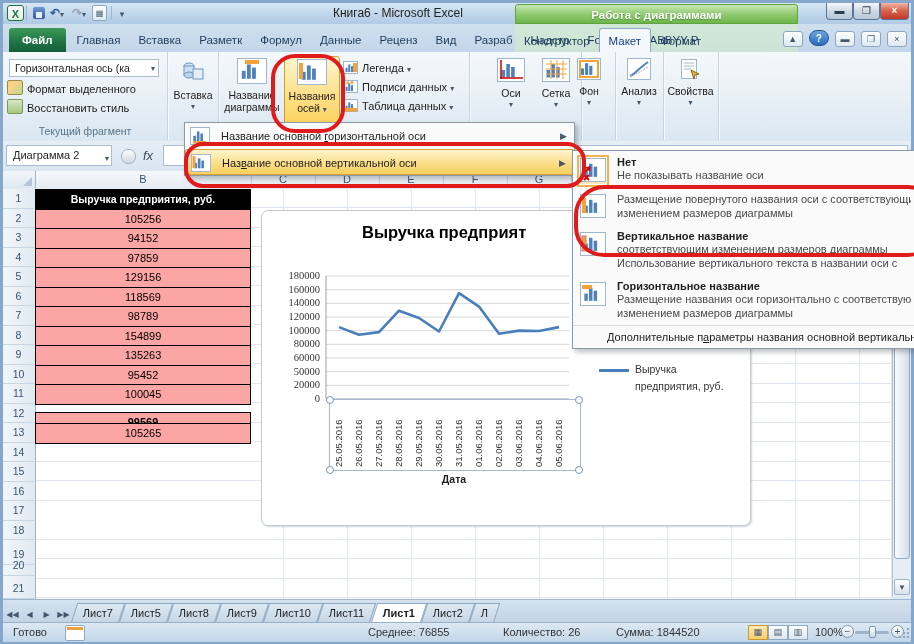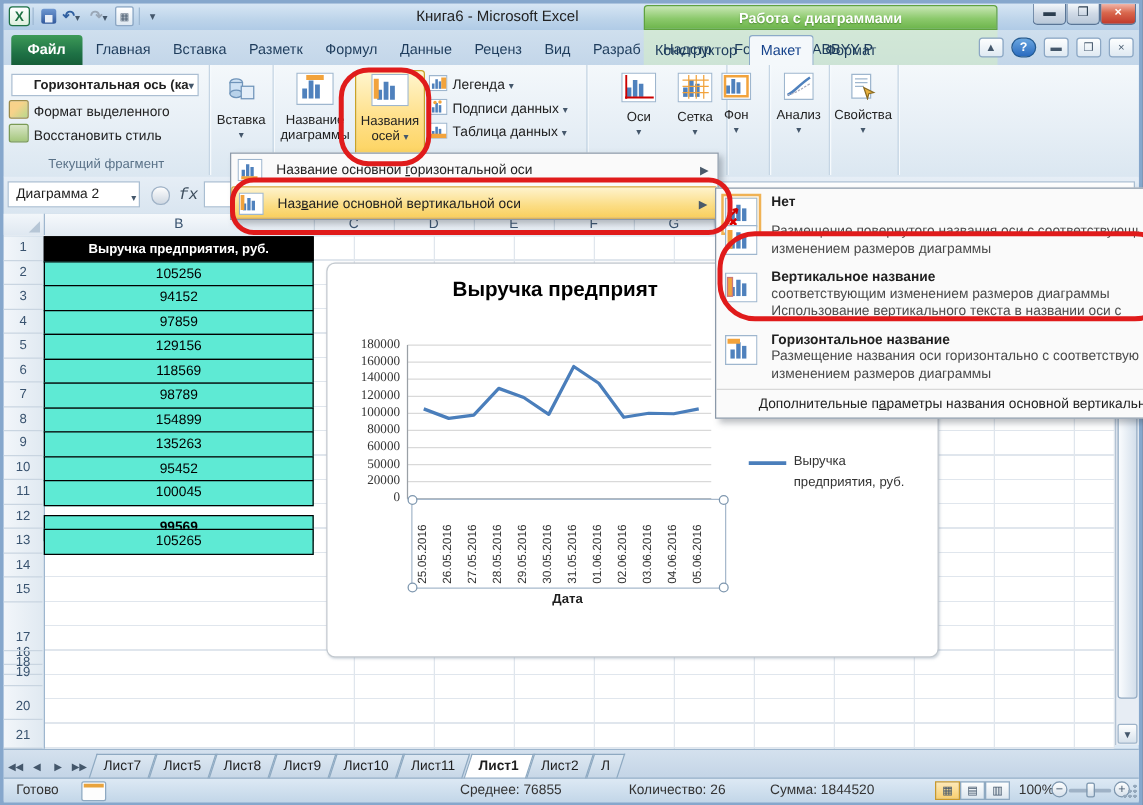--- a/index.html
+++ b/index.html
@@ -39,52 +39,52 @@
   #tabrow-right{position:absolute;right:4px;top:6px;height:18px;}
   .mini-ctl{display:inline-block;width:20px;height:16px;margin-left:3px;text-align:center;line-height:15px;
     border:1px solid #8ca7c4;border-radius:3px;background:linear-gradient(#fdfefe,#dfe9f2);color:#44576b;font-size:9px;box-sizing:border-box;}
   #help-ic{background:linear-gradient(#6aa6e0,#2a6bbf);color:#fff;border-color:#23598f;border-radius:8px;font-weight:bold;font-size:10px;}
   
   #ribbon{position:absolute;left:0;top:49px;width:908px;height:89px;
     background:linear-gradient(#f4f8fb,#e7eff6 55%,#dbe7f1);border-bottom:1px solid #b9cfe2;}
   .rgroup{position:absolute;top:0;height:88px;border-right:1px solid #c5d5e4;box-shadow:1px 0 0 #f6fafd;}
   .grouplabel{position:absolute;left:0;right:0;bottom:3px;text-align:center;color:#5a7288;font-size:10.5px;}
   #sel-box{position:absolute;left:6px;top:7px;width:150px;height:18px;background:#fff;border:1px solid #abbed2;
-    box-sizing:border-box;line-height:16px;padding-left:17px;font-size:10.5px;color:#222;white-space:nowrap;overflow:hidden;font-weight:bold;}
+    box-sizing:border-box;line-height:16px;padding-left:5px;font-size:10.5px;color:#222;white-space:nowrap;overflow:hidden;}
   #sel-box .dd{position:absolute;right:3px;top:1px;}
   .small-btn{position:absolute;left:4px;height:18px;line-height:18px;white-space:nowrap;font-size:11px;color:#222;}
   .small-ic{display:inline-block;width:14px;height:13px;vertical-align:-2px;margin-right:4px;border-radius:2px;}
   .ic-format{background:linear-gradient(135deg,#f7d28a 40%,#b8d98c);border:1px solid #9a8a4a;}
   .ic-reset{background:linear-gradient(#d9e6c8,#a5c77d);border:1px solid #7a9a55;}
   .bigbtn{position:absolute;top:4px;text-align:center;font-size:10.5px;color:#222;line-height:12px;}
   .bigbtn .icwrap{margin:2px auto 3px auto;}
   .hl-btn{background:linear-gradient(#fff6cf,#ffe18e 45%,#fccf50);border:1px solid #c9a227;border-radius:3px;}
   .stack-btn{position:absolute;left:0;height:19px;line-height:19px;white-space:nowrap;font-size:11px;color:#222;}
   .stack-ic{display:inline-block;width:15px;height:13px;vertical-align:-2px;margin-right:4px;}
   
   #fbar{position:absolute;left:0;top:138px;width:908px;height:30px;background:linear-gradient(#e6eef6,#d9e5f0);border-bottom:1px solid #a9bed2;}
   #namebox{position:absolute;left:3px;top:4px;width:106px;height:21px;background:#fff;border:1px solid #a9bed2;box-sizing:border-box;
     line-height:19px;padding-left:6px;font-size:11px;}
   #namebox .dd{position:absolute;right:2px;top:3px;}
   #fx-circle{position:absolute;left:118px;top:8px;width:13px;height:13px;border-radius:7px;background:linear-gradient(#fdfdfd,#cfd8e2);border:1px solid #9fb2c6;}
-  #fx-label{position:absolute;left:140px;top:7px;font-style:italic;font-family:Liberation Mono, monospace;font-size:13px;color:#3c4c5c;}
+  #fx-label{position:absolute;left:140px;top:7px;font-style:italic;font-family:Liberation Sans, sans-serif;font-size:13px;color:#3c4c5c;}
   #f-input{position:absolute;left:160px;top:4px;right:3px;height:21px;background:#fff;border:1px solid #a9bed2;box-sizing:border-box;}
   
   #colheads{position:absolute;left:0;top:168px;width:889px;height:18px;background:linear-gradient(#f6f9fc,#e2eaf2);border-bottom:1px solid #9eb6ce;}
   .colhead{position:absolute;top:0;height:17px;line-height:17px;text-align:center;color:#39536f;border-right:1px solid #c9d5e1;font-size:11px;}
   #corner{position:absolute;left:0;top:0;width:32px;height:17px;border-right:1px solid #9eb6ce;background:linear-gradient(#f2f6fa,#dfe8f1);}
   #corner:after{content:"";position:absolute;right:3px;bottom:2px;border-left:9px solid transparent;border-bottom:9px solid #b6c6d6;}
   #gridbg{position:absolute;left:32px;top:186px;width:857px;height:410px;background:#fff;}
   #gridbg .hlines{position:absolute;left:0;top:0;right:0;bottom:0;
     background:repeating-linear-gradient(to bottom,transparent 0px,transparent 18.5px,#e0e6ed 18.5px,#e0e6ed 19.5px);}
   .vline{position:absolute;top:0;width:1px;height:410px;background:#e0e6ed;}
   #rowheads{position:absolute;left:0;top:186px;width:32px;height:410px;background:linear-gradient(90deg,#f2f6fa,#e0e9f1);border-right:1px solid #9eb6ce;}
   .rowhead{position:absolute;left:0;width:31px;height:19.5px;line-height:19.5px;text-align:center;color:#39536f;font-size:10.5px;border-bottom:1px solid #c9d5e1;box-sizing:border-box;}
   .bcell{position:absolute;left:32px;width:216px;height:20.5px;box-sizing:border-box;border:1px solid #000;
-    background:#5eead4;text-align:center;line-height:18.5px;font-size:11px;color:#000;}
+    background:#fca5a5;text-align:center;line-height:18.5px;font-size:11px;color:#000;}
   .bcell.hdr{background:#000000;color:#fff;font-weight:bold;font-size:10.5px;}
   
   #vscroll{position:absolute;left:889px;top:168px;width:19px;height:425px;background:#e7edf4;border-left:1px solid #b3c3d4;box-sizing:border-box;}
   .sbtn{position:absolute;left:1px;width:16px;height:16px;background:linear-gradient(#fdfefe,#d8e2ec);border:1px solid #9fb4c9;border-radius:2px;
     text-align:center;line-height:15px;font-size:8px;color:#44576b;box-sizing:border-box;}
   #vthumb{position:absolute;left:1px;top:18px;width:16px;height:370px;background:linear-gradient(90deg,#fafcfe,#d3dfeb);border:1px solid #93aac2;border-radius:3px;box-sizing:border-box;}
   
   #chart{position:absolute;left:258px;top:207px;width:488px;height:314px;background:#fff;
     border:1px solid #c3c9cf;border-radius:7px;box-shadow:1px 1px 2px rgba(120,140,160,.35);z-index:20;}
   #chart-title{position:absolute;left:100px;top:12px;font-weight:bold;font-size:16.5px;color:#000;white-space:nowrap;}
@@ -336,24 +336,24 @@
       <div class="rowhead" style="top: 97.5px;">6</div>
       <div class="rowhead" style="top: 117px;">7</div>
       <div class="rowhead" style="top: 136.5px;">8</div>
       <div class="rowhead" style="top: 156px;">9</div>
       <div class="rowhead" style="top: 175.5px;">10</div>
       <div class="rowhead" style="top: 195px;">11</div>
       <div class="rowhead" style="top: 214.5px;">12</div>
       <div class="rowhead" style="top: 234px;">13</div>
       <div class="rowhead" style="top: 253.5px;">14</div>
       <div class="rowhead" style="top: 273px;">15</div>
-      <div class="rowhead" style="top: 292.5px; margin-top: 31px;">16</div>
+      <div class="rowhead" style="top: 292.5px;">16</div>
       <div class="rowhead" style="top: 312px;">17</div>
       <div class="rowhead" style="top: 331.5px;">18</div>
-      <div class="rowhead" style="top: 340px;">19</div>
+      <div class="rowhead" style="top: 356px;">19</div>
       <div class="rowhead" style="top: 367px;">20</div>
       <div class="rowhead" style="top: 390px;">21</div>
     </div>
   <div id="bcells">
       <div class="bcell hdr" style="top: 186px;">Выручка предприятия, руб.</div>
       <div class="bcell" style="top: 205.5px;">105256</div>
       <div class="bcell" style="top: 225px;">94152</div>
       <div class="bcell" style="top: 244.5px;">97859</div>
       <div class="bcell" style="top: 264px;">129156</div>
       <div class="bcell" style="top: 283.5px;">118569</div>
@@ -446,20 +446,21 @@
       <div class="m2item">
         <span class="m2ic sel"><svg width="26" height="24" viewBox="0 0 26 24">
             <rect x="0.5" y="0.5" width="25" height="23" fill="#fff" stroke="#9eb6ce"></rect>
             <rect x="4.35" y="11.6" width="3.48" height="7.25" fill="#4f81bd"></rect>
             <rect x="8.99" y="5.8" width="3.48" height="13.049999999999999" fill="#4f81bd"></rect>
             <rect x="13.63" y="8.7" width="3.48" height="10.15" fill="#4f81bd"></rect>
             <path d="M3 16 L10 9 M10 9 l-1 4 m1-4 l-4 1" stroke="#c00" stroke-width="1.6" fill="none"></path>
             <path d="M4 17 l5 5 m0 -5 l-5 5" stroke="#d00" stroke-width="2"></path>
           </svg></span>
         <div class="m2title">Нет</div>
+        <div class="m2desc">Не показывать название оси</div>
       </div>
       <div class="m2item">
         <span class="m2ic"><svg width="26" height="24" viewBox="0 0 26 24">
             <rect x="0.5" y="0.5" width="25" height="23" fill="#fff" stroke="#9eb6ce"></rect>
             <rect x="4.35" y="11.6" width="3.48" height="7.25" fill="#4f81bd"></rect>
             <rect x="8.99" y="5.8" width="3.48" height="13.049999999999999" fill="#4f81bd"></rect>
             <rect x="13.63" y="8.7" width="3.48" height="10.15" fill="#4f81bd"></rect>
             <rect x="2" y="4" width="4" height="15" fill="#f2a33c"></rect>
           </svg></span>
         <div class="m2desc">Размещение повернутого названия оси с соответствующим</div>

